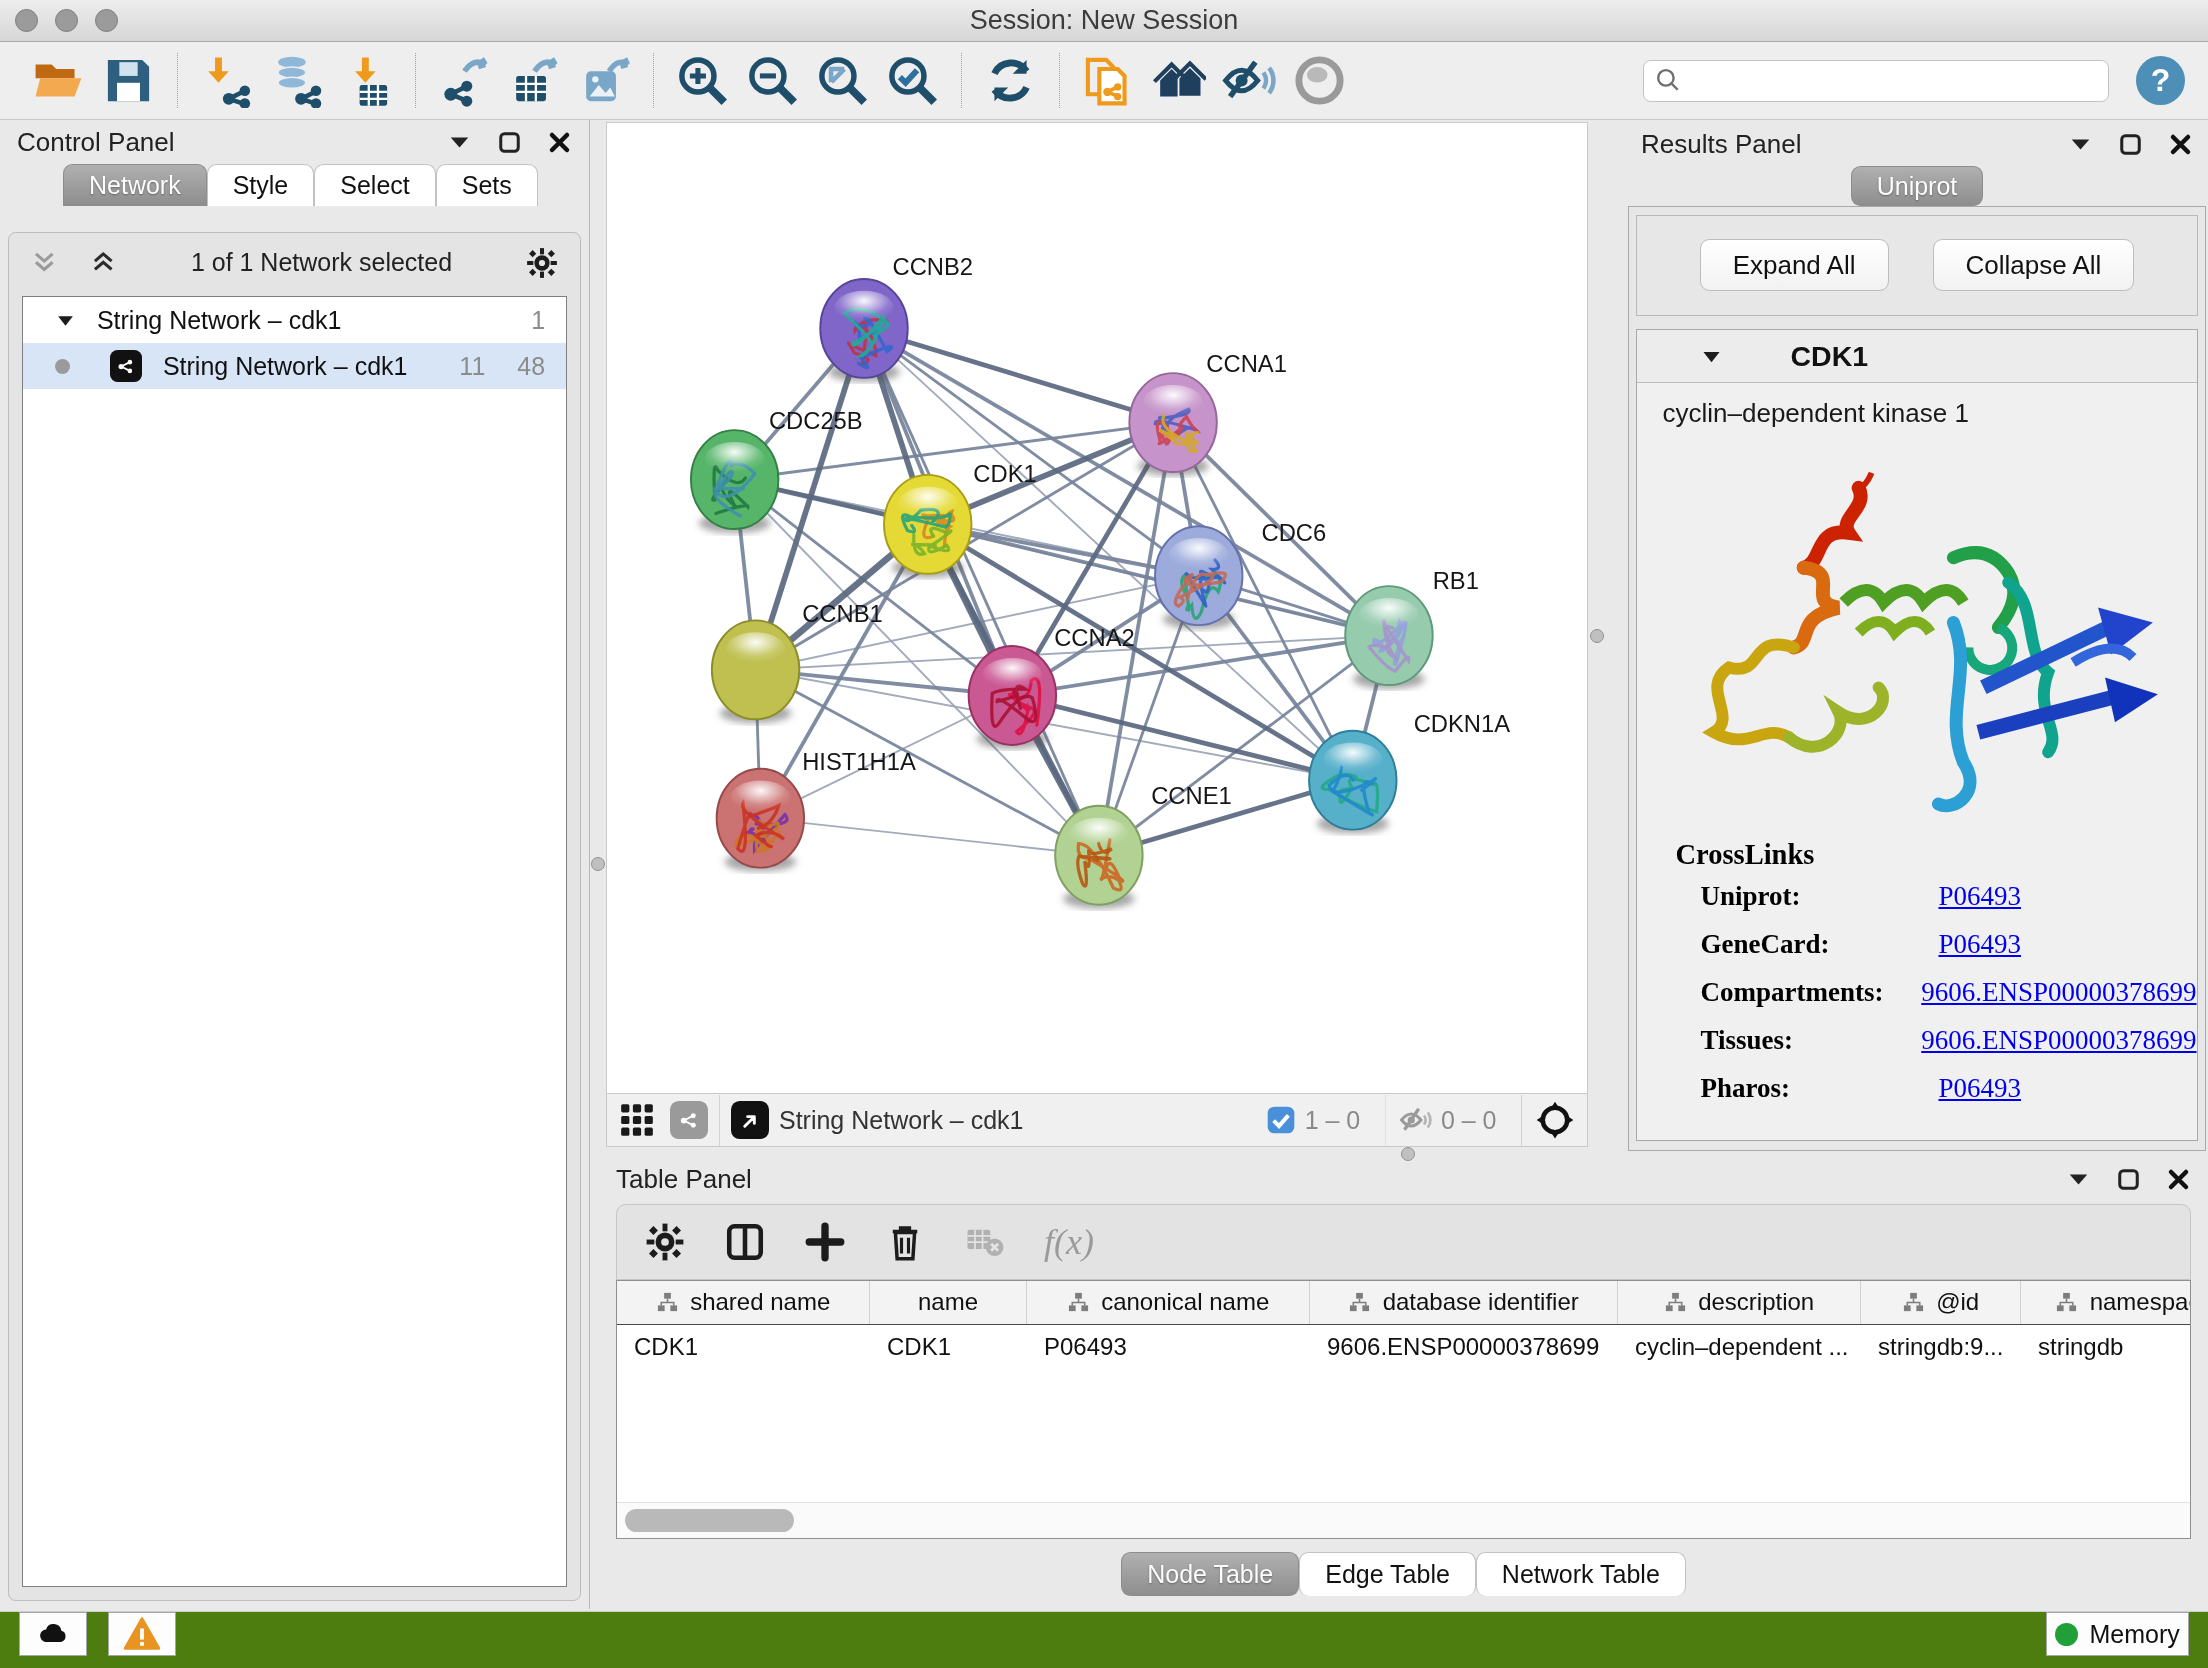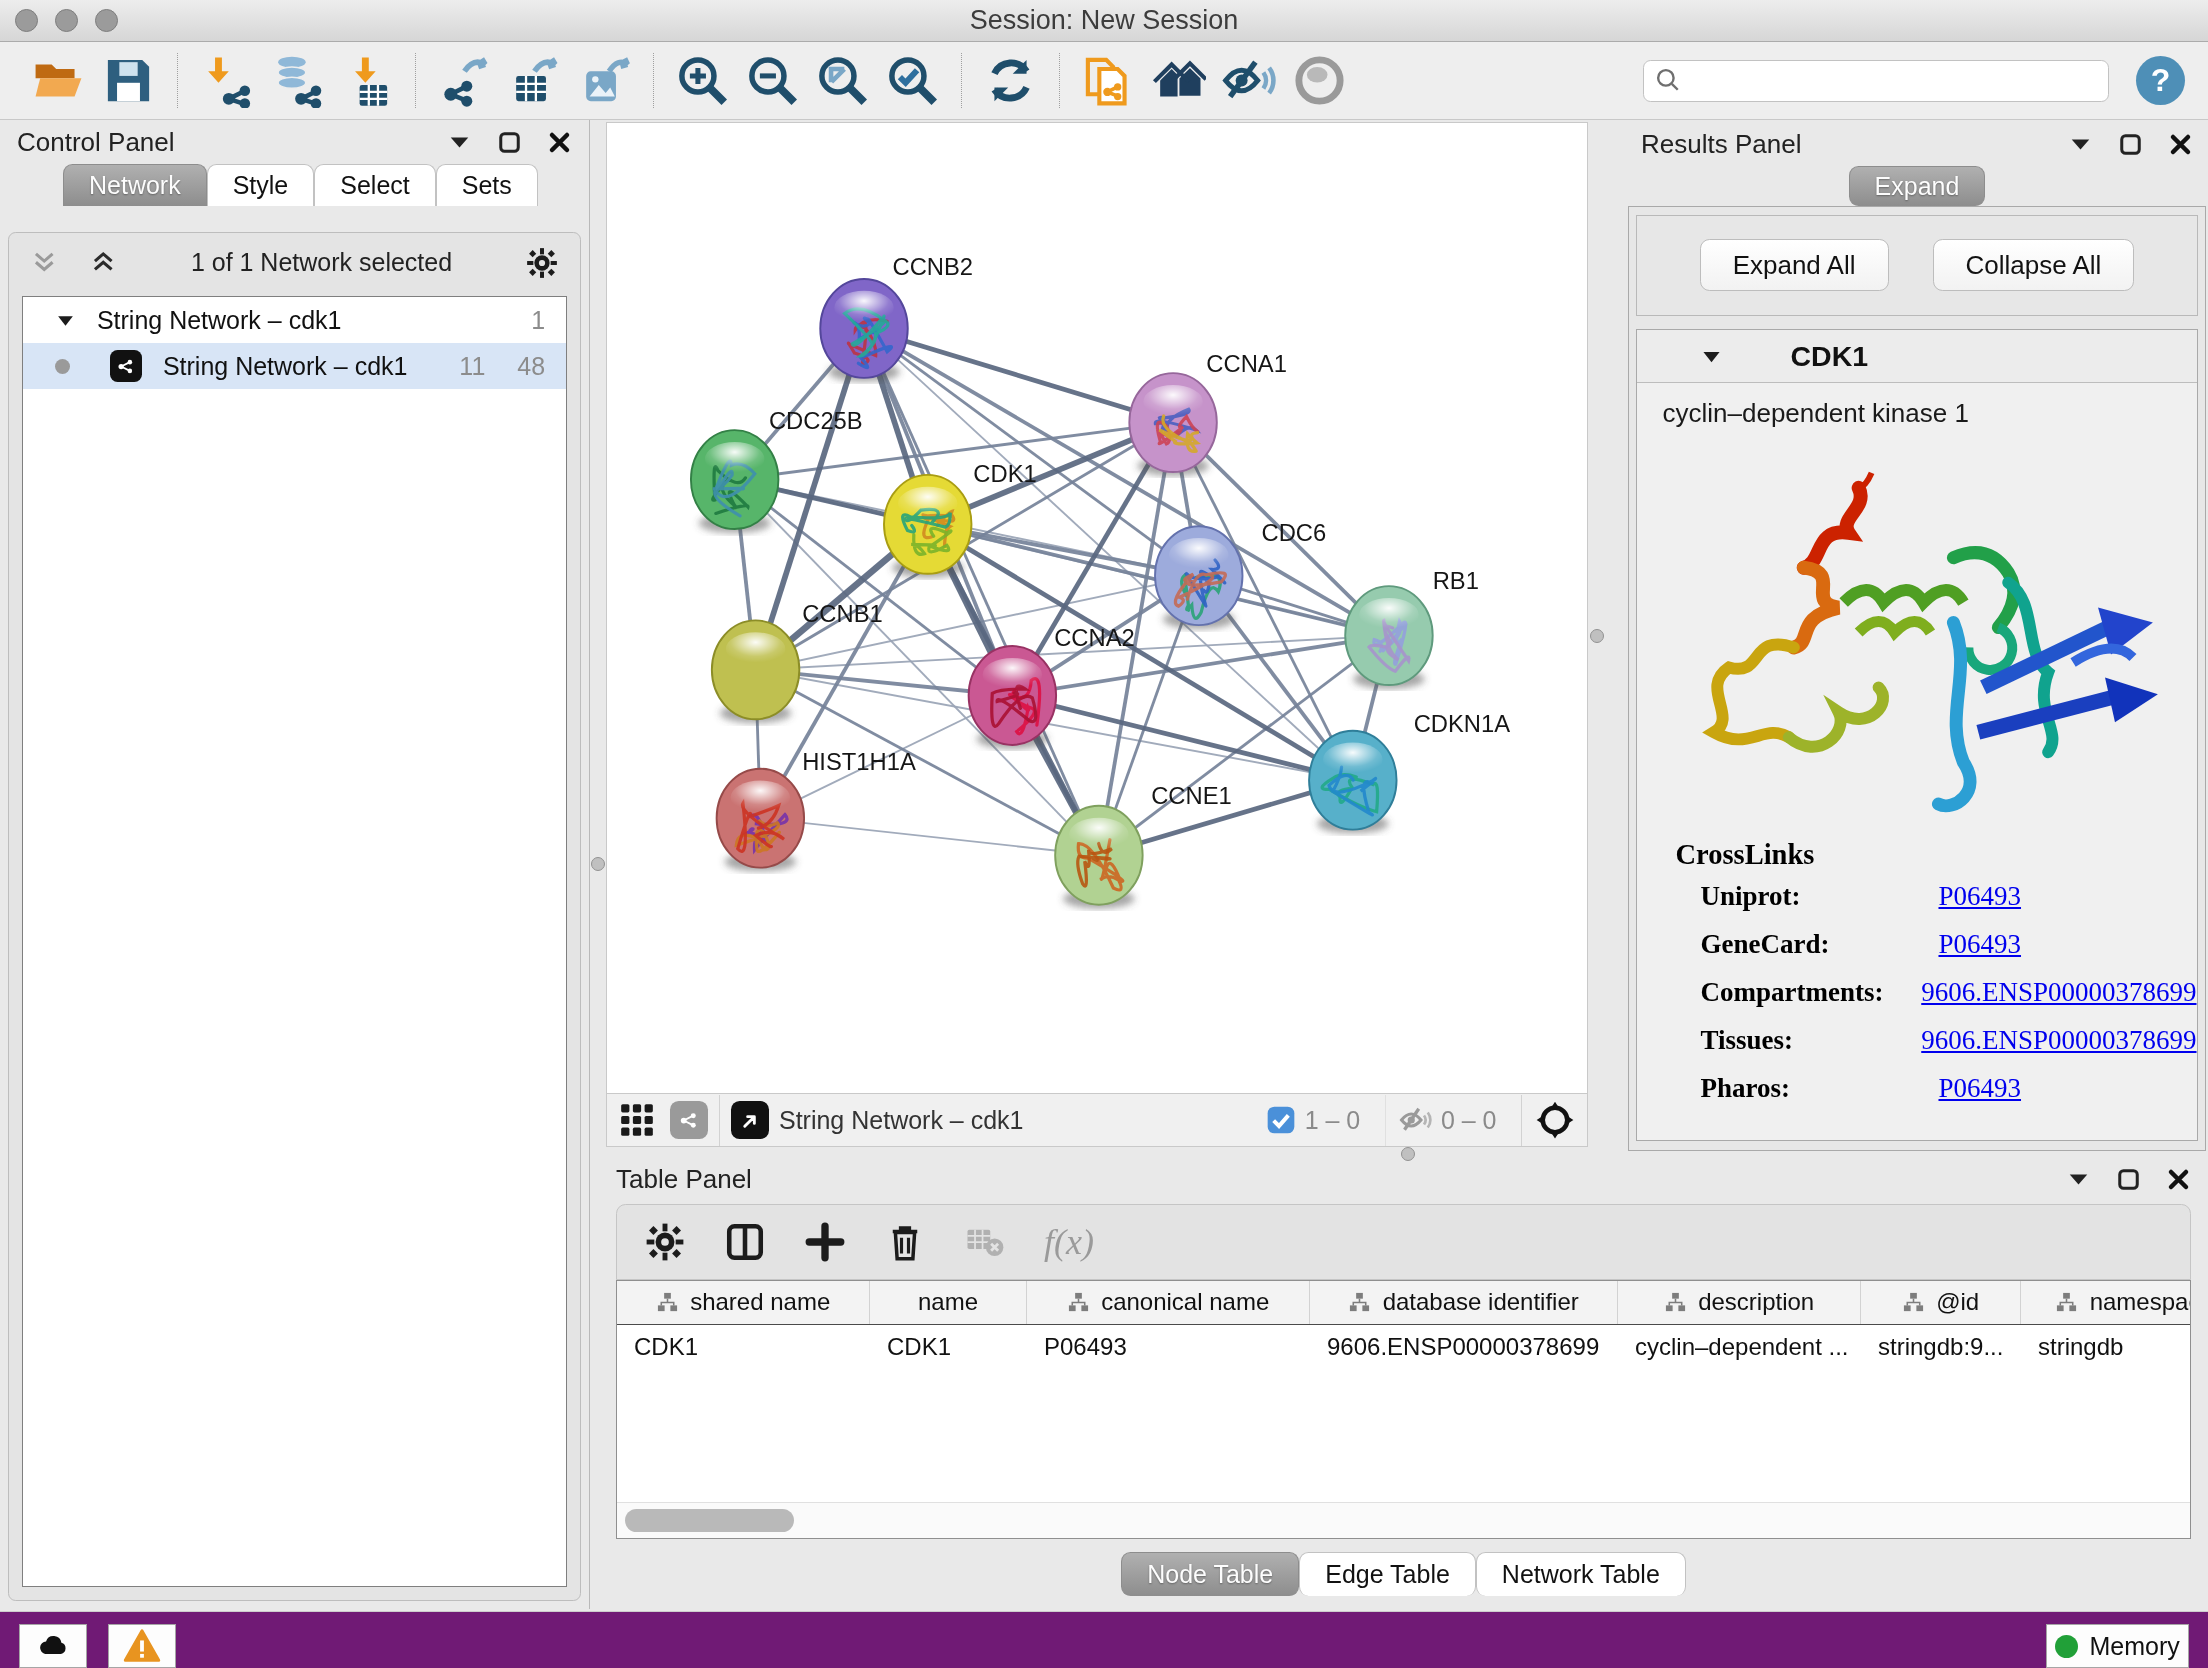--- a/index.html
+++ b/index.html
@@ -108,22 +108,22 @@
   .t-cell { font-size:24px; color:#111; padding-left:17px; display:flex; align-items:center; flex:none; }
   .hscroll { position:absolute; left:0; right:0; bottom:0; height:36px; background:#fafafa;
     border-top:1px solid #e0e0e0; }
   .hthumb { position:absolute; left:7.6px; top:6.7px; width:169px; height:23px;
     background:#b9b9b9; border-radius:11.4px; }
   .tp-tabs { display:flex; justify-content:center; margin-top:13.3px; }
   .tp-tabs .tab { border-radius:9.5px; height:44px; }
   .tp-tabs .tab.sel { border-radius:9.5px; }
 
   
-  .statusbar { left:0; top:1611px; width:2208px; height:57px; background:#701a75;
-    border-top:1px solid #cdcdcd; display:flex; align-items:flex-end; padding:0 19px; }
+  .statusbar { left:0; top:1611px; width:2208px; height:57px; background:#4d7c0f;
+    border-top:1px solid #cdcdcd; display:flex; align-items:flex-start; padding:0 19px; }
   .sb-box { width:68px; height:44px; background:#fdfdfd; border:1.9px solid #a5a5a5;
     display:flex; align-items:center; justify-content:center; margin-right:21px; }
   .memory-btn { margin-left:auto; width:143px; height:44px; background:#fdfdfd;
     border:1.9px solid #a5a5a5; display:flex; align-items:center; justify-content:center; gap:11.4px;
     font-size:25px; color:#111; }
   .memory-dot { width:23px; height:23px; border-radius:50%; background:#21a038; }
 
   svg text { font-family:"Liberation Sans", sans-serif; }
 </style>
 </head>
@@ -596,21 +596,21 @@
           </svg>
         <svg width="25" height="25" viewBox="0 0 20 20">
             <rect x="3" y="3" width="14" height="14" rx="3" fill="none" stroke="#222" stroke-width="2.4"></rect>
           </svg>
         <svg width="25" height="25" viewBox="0 0 20 20">
             <path d="M4 4 L16 16 M16 4 L4 16" stroke="#111" stroke-width="3.6" stroke-linecap="round"></path>
           </svg>
       </span>
     </div>
     <div class="rp-tabs">
-      <div class="tab sel" style="border-radius:9.5px;height:40px;">Expand</div>
+      <div class="tab sel" style="border-radius:9.5px;height:40px;">Uniprot</div>
     </div>
     <div class="rp-box">
       <div class="rp-expand">
         <button class="rp-btn">Expand All</button>
         <button class="rp-btn">Collapse All</button>
       </div>
       <div class="rp-entry">
         <div class="rp-entry-head">
           <svg width="23" height="23" viewBox="0 0 20 20">
               <path d="M3 6 l7 9 7-9z" fill="#1c1c1c"></path>

